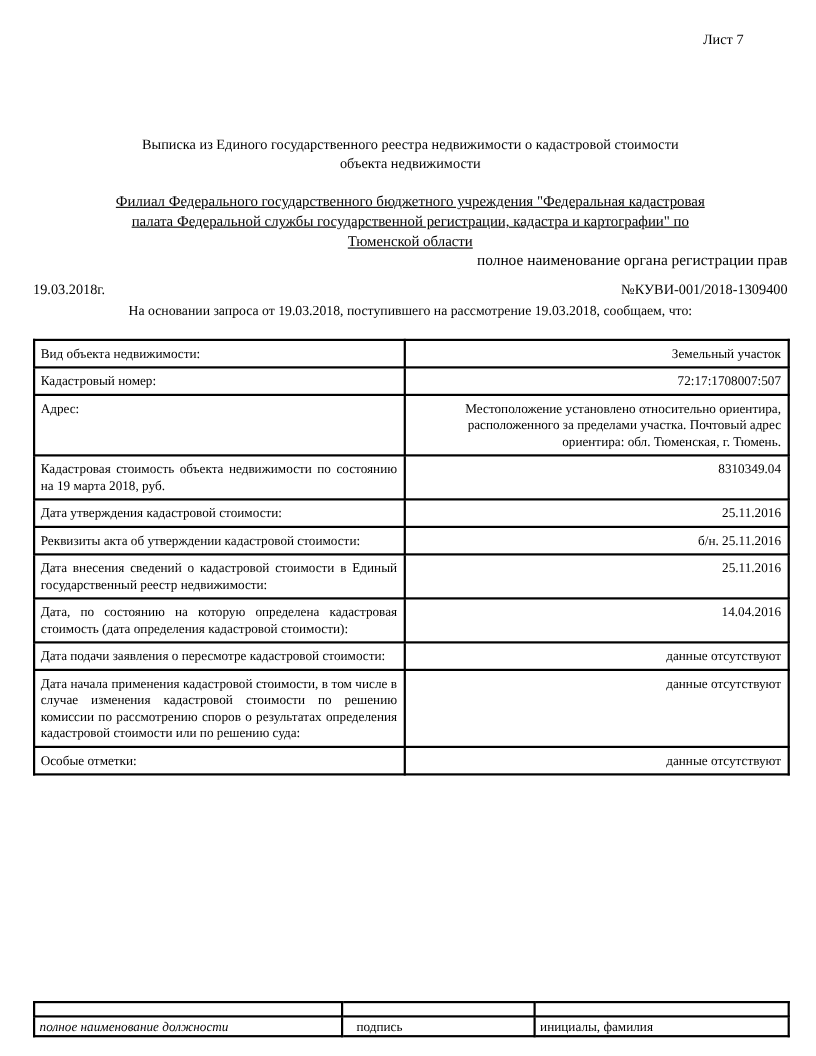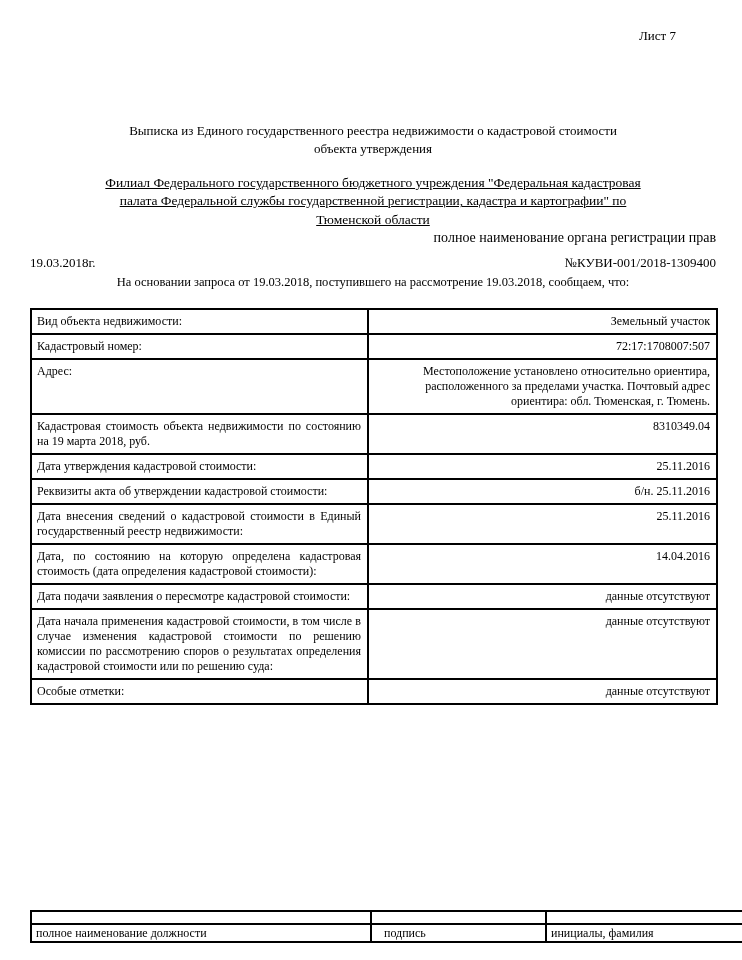--- a/index.html
+++ b/index.html
@@ -76,39 +76,39 @@
     width: 686px;
   }
   .sig-table td {
     border: 2px solid #000000;
     vertical-align: top;
     font-size: 12px;
     line-height: 1.2;
     padding: 1px 4px;
   }
   .sig-table tr.sig-empty td { height: 13px; }
-  .sig-table td.sig-c1 { width: 340px; }
+  .sig-table td.sig-c1 { width: 280px; font-style: italic; }
   .sig-table td.sig-c2 { width: 175px; padding-left: 12px; }
   .sig-table td.sig-c3 { width: 231px; }
   .stamp {
     margin-top: 18px;
     text-align: center;
     font-size: 12.5px;
   }
 </style>
 </head>
 <body>
 
 <div class="page">
 
   <div class="sheet-label">Лист 7</div>
 
   <div class="title">
     <div>Выписка из Единого государственного реестра недвижимости о кадастровой стоимости</div>
-    <div>объекта утверждения</div>
+    <div>объекта недвижимости</div>
   </div>
 
   <div class="org">Филиал Федерального государственного бюджетного учреждения "Федеральная кадастровая палата Федеральной службы государственной регистрации, кадастра и картографии" по Тюменской области</div>
 
   <div class="org-caption">полное наименование органа регистрации прав</div>
 
   <div class="meta-row">
     <span>19.03.2018г.</span>
     <span>№КУВИ-001/2018-1309400</span>
   </div>

